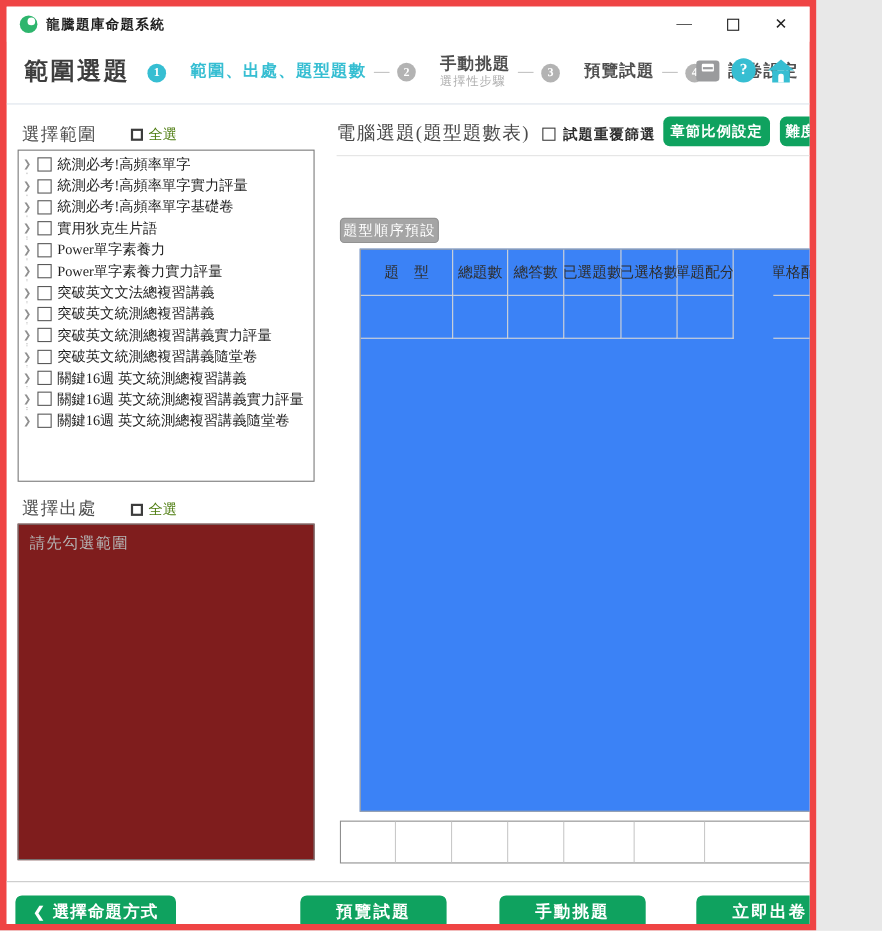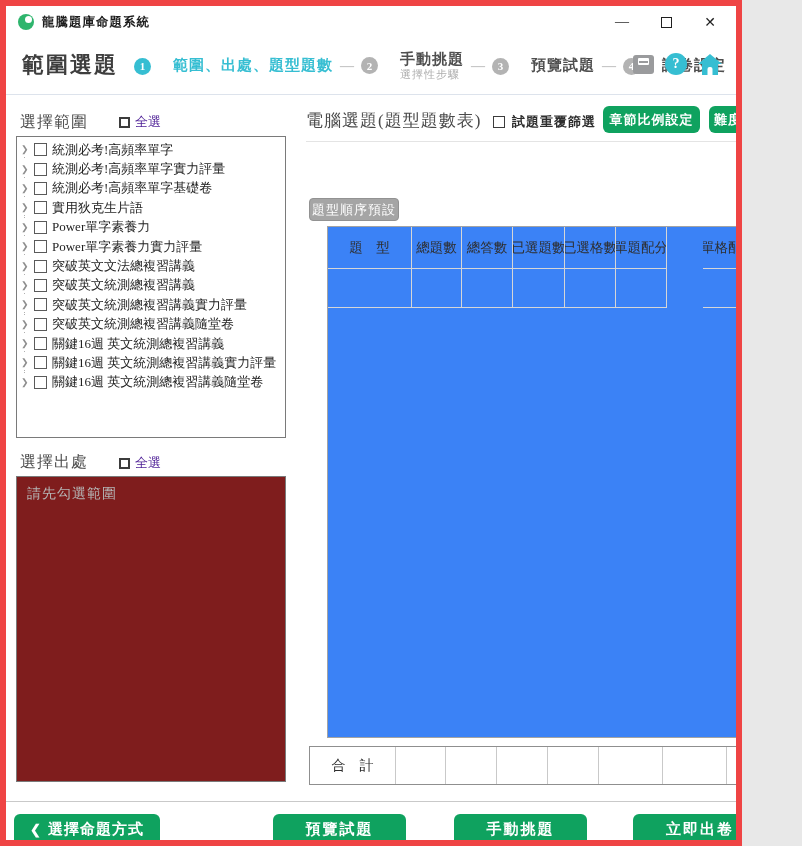--- a/index.html
+++ b/index.html
@@ -35,21 +35,21 @@
   .help-circle { width:22px; height:22px; border-radius:50%; background:#36bed2; color:#fff; font-size:14px; font-weight:bold; display:flex; align-items:center; justify-content:center; }
   .home { width:24px; height:21px; position:relative; }
   .home::before { content:""; position:absolute; top:0; left:50%; transform:translateX(-50%); border-left:12px solid transparent; border-right:12px solid transparent; border-bottom:10px solid #36bed2; }
   .home::after { content:""; position:absolute; top:10px; left:4px; right:4px; bottom:0; background:#36bed2; }
   .home .door { position:absolute; bottom:0; left:50%; transform:translateX(-50%); width:5px; height:8px; background:#fff; z-index:2; border-radius:2px 2px 0 0; }
   .nav-divider { position:absolute; left:0; top:88px; width:802px; height:1px; background:#dde3ec; }
   
   .sec-title { position:absolute; font-size:16px; color:#4f4f4f; letter-spacing:1px; }
   .select-all { position:absolute; display:flex; align-items:center; gap:5px; }
   .cb-big { width:11px; height:11px; border:2px solid #3c3c3c; background:#fff; flex:none; }
-  .sa-label { font-size:13px; color:#4c1d95; }
+  .sa-label { font-size:13px; color:#4d7c0f; }
   .box1 { position:absolute; left:10px; top:130px; width:270px; height:302px; border:1px solid #7a7a7a; background:#fff; padding-top:3px; overflow:hidden; }
   .box2 { position:absolute; left:10px; top:470px; width:270px; height:306px; border:1px solid #7a7a7a; background:#7f1d1d; }
   .placeholder { padding:8px 0 0 10px; font-size:14px; color:#b5b5b5; letter-spacing:1px; }
   .tree-item { display:flex; align-items:center; height:19.4px; padding-left:4px; white-space:nowrap; overflow:hidden; }
   .chev { width:13px; font-size:9px; color:#8f8f8f; position:relative; flex:none; line-height:1; }
   .tree-item:not(:last-child) .chev::after { content:""; position:absolute; left:3px; top:12px; height:7px; border-left:1px dotted #b0b0b0; }
   .cb { width:13px; height:13px; border:1px solid #5a5a5a; background:#fff; flex:none; margin-right:5px; }
   .tree-label { font-size:13px; color:#1e1e1e; }
   
   .cp-title { position:absolute; left:300px; top:103px; font-size:17px; color:#4a4a4a; letter-spacing:1px; }
@@ -251,21 +251,20 @@
       <div class="qcell c3"></div>
       <div class="qcell c4"></div>
       <div class="qcell c5"></div>
       <div class="qcell c6"></div>
       <div class="qcell c7"></div>
       <div class="qcell c8"></div>
     </div>
   </div>
 
   <div class="tbox">
-    <div class="tcell f0">合　計</div>
     <div class="tcell f1"></div>
     <div class="tcell f2"></div>
     <div class="tcell f3"></div>
     <div class="tcell f4"></div>
     <div class="tcell f5"></div>
     <div class="tcell f6"></div>
     <div class="tcell f7"></div>
   </div>
 
   <div class="bottombar">

